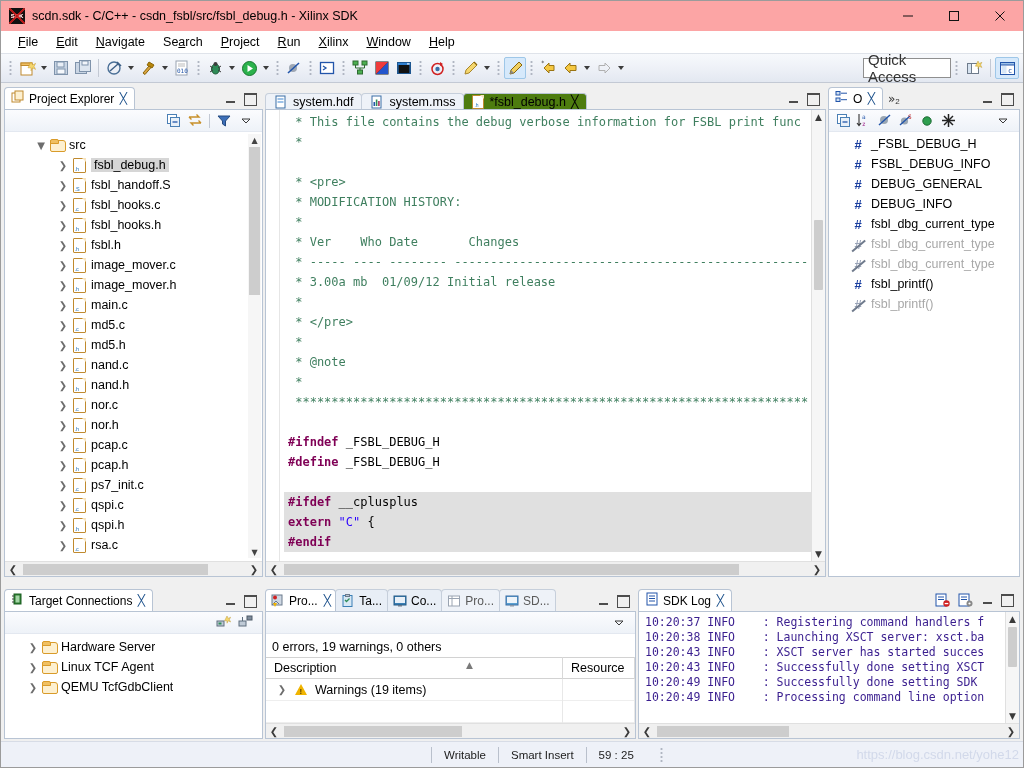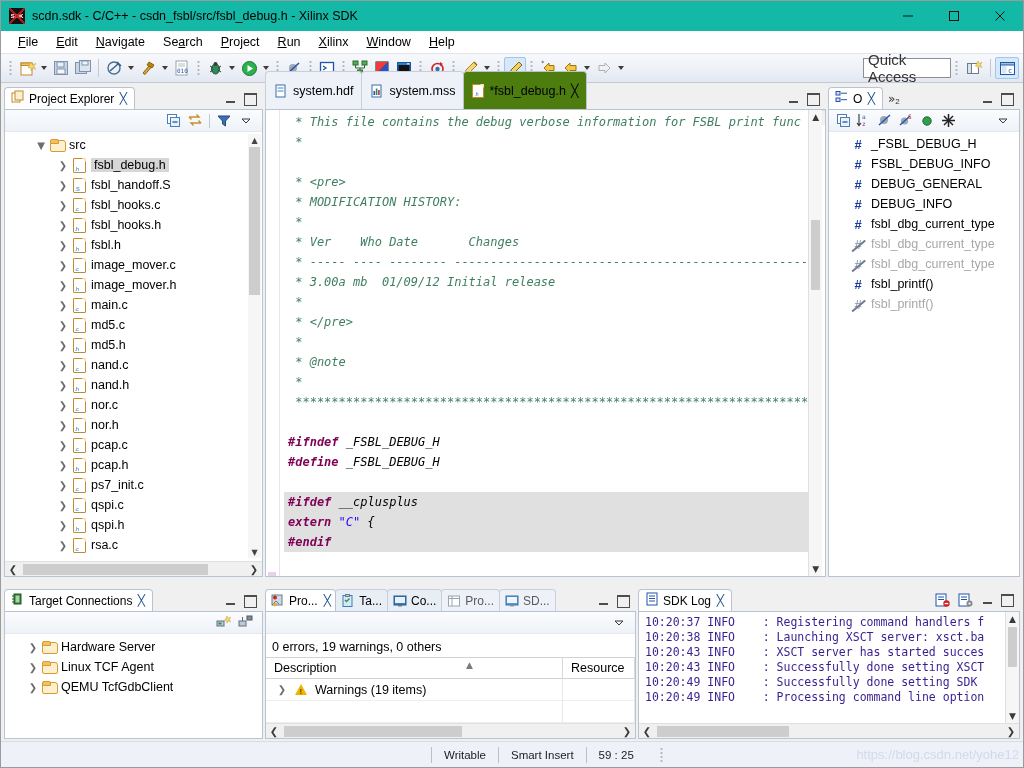--- a/index.html
+++ b/index.html
@@ -13,21 +13,21 @@
   .app {
     position: relative;
     width: 1024px; height: 768px;
     background: #f0f0f0;
     display: flex; flex-direction: column;
     border: 1px solid #9b9b9b;
   }
 
   
   .titlebar {
-    height: 30px; background: #14b8a6;
+    height: 30px; background: #fca5a5;
     display: flex; align-items: center;
     flex: 0 0 30px;
   }
   .title-icon {
     width: 16px; height: 16px; margin-left: 8px; margin-right: 7px;
     background: #111; position: relative; border-radius: 1px;
     overflow: hidden; flex: 0 0 16px;
   }
   .title-icon::before {
     content: "SDK"; position: absolute; inset: 0;
@@ -194,29 +194,29 @@
     background: #fdf0d0; border:1px solid #d99b2a; border-radius: 1px 3px 2px 2px;
   }
   .folder::after {
     content:""; position:absolute; left:0; top:0px; width:7px; height:3px;
     background:#f0c062; border:1px solid #d99b2a; border-radius:2px 2px 0 0;
   }
 
   
   .editor-part { flex: 1 1 auto; min-width: 0; display:flex; flex-direction:column; }
   .etab {
-    display:flex; align-items:center; gap:5px; height:38px; padding: 0 8px;
+    display:flex; align-items:center; gap:5px; height:16px; padding: 0 8px;
     font-size:12.5px; color:#000; white-space: nowrap;
     background: #eef2f8; border:1px solid #c6cfdb; border-bottom:none;
     border-radius:4px 4px 0 0; margin-right:-1px;
   }
   .etab.sel { background:#4d7c0f; border-color:#b8c4d4; z-index:2;justify-content:space-between; }
   .editor-body {
     flex:1 1 auto; border:1px solid #b8c4d4; background:#fff;
-    display:flex; flex-direction:row; min-height:0; overflow:hidden;font-style:italic;
+    display:flex; flex-direction:column; min-height:0; overflow:hidden;
   }
   .editor-main { flex:1 1 auto; display:flex; min-height:0; }
   .ruler-left { width: 14px; flex:0 0 14px; background:#fff; border-right:1px solid #e6e6e6; position:relative; }
   .chg-bar { position:absolute; left:2px; width:8px; background:#e3d2e8; }
   .code {
     flex:1 1 auto; overflow:hidden; position:relative;
     font-family: "DejaVu Sans Mono", monospace; font-size: 12px; line-height: 20px;
     padding: 2px 0 0 4px; white-space: pre; color:#000;
   }
   .cl { height:20px; position:relative; padding-left:4px; }

